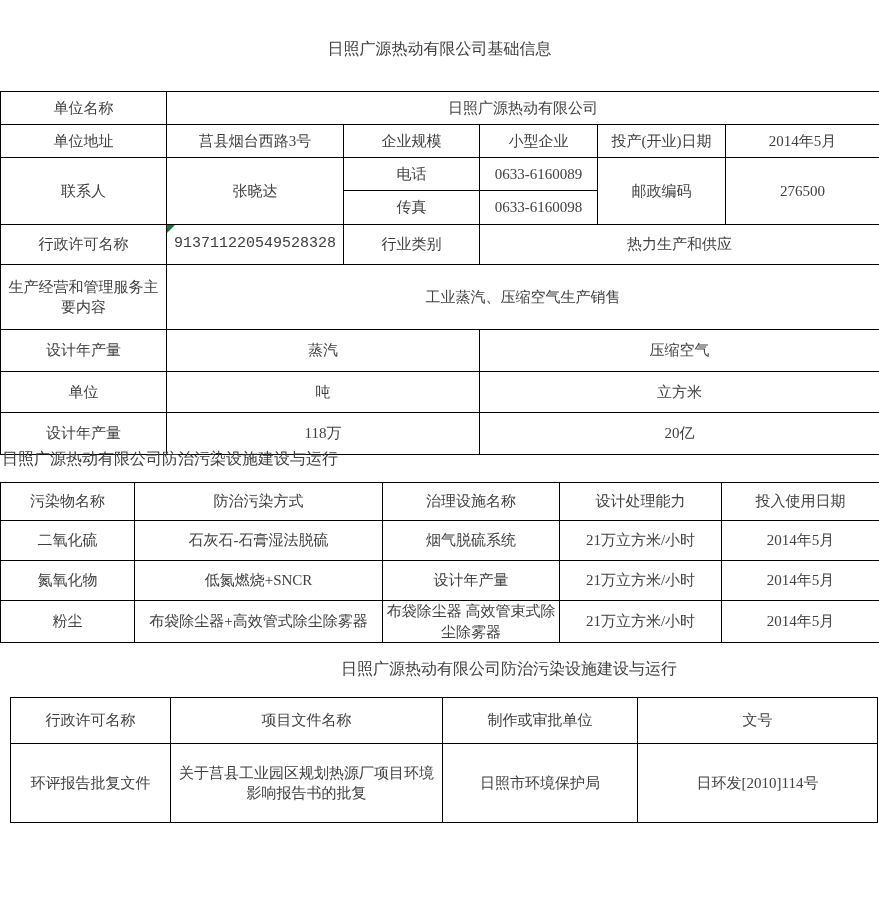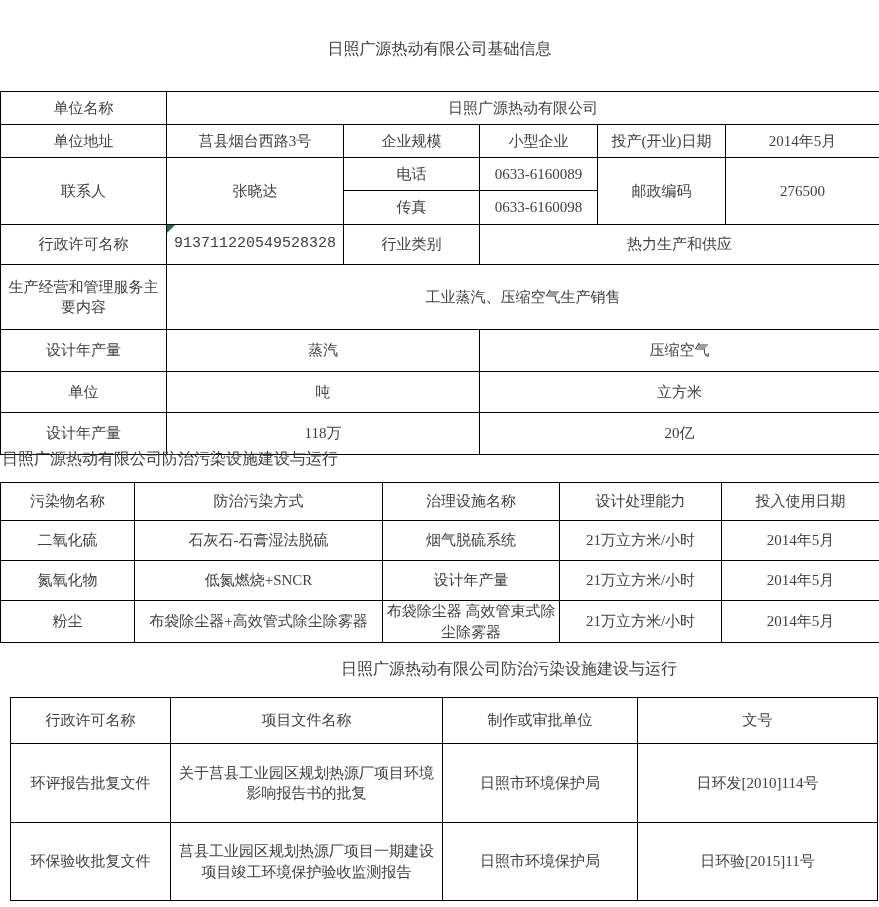--- a/index.html
+++ b/index.html
@@ -159,22 +159,16 @@
       <td>项目文件名称</td>
       <td>制作或审批单位</td>
       <td>文号</td>
     </tr>
     <tr style="height:79px">
       <td>环评报告批复文件</td>
       <td class="al">关于莒县工业园区规划热源厂项目环境影响报告书的批复</td>
       <td>日照市环境保护局</td>
       <td>日环发[2010]114号</td>
     </tr>
-    <tr style="height:78px">
-      <td>环保验收批复文件</td>
-      <td class="al">莒县工业园区规划热源厂项目一期建设项目竣工环境保护验收监测报告</td>
-      <td>日照市环境保护局</td>
-      <td>日环验[2015]11号</td>
-    </tr>
   </tbody>
     </table>
 
 </div>
 
 </body></html>

